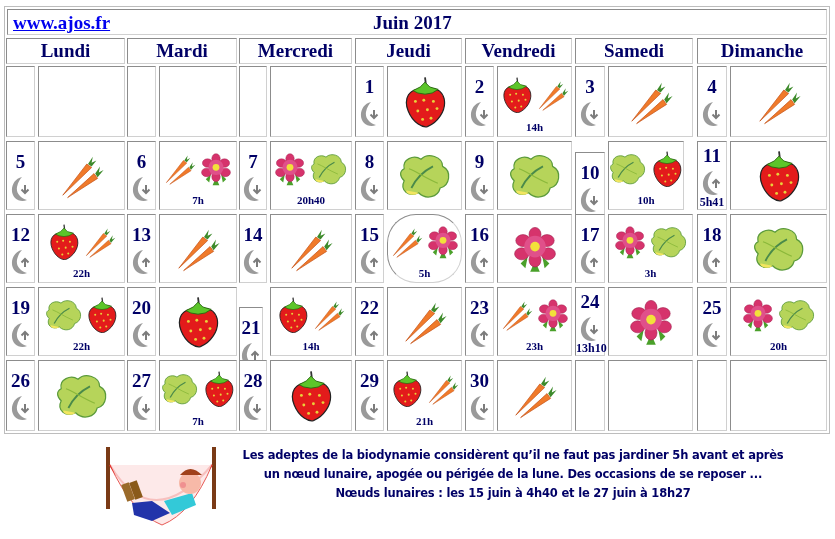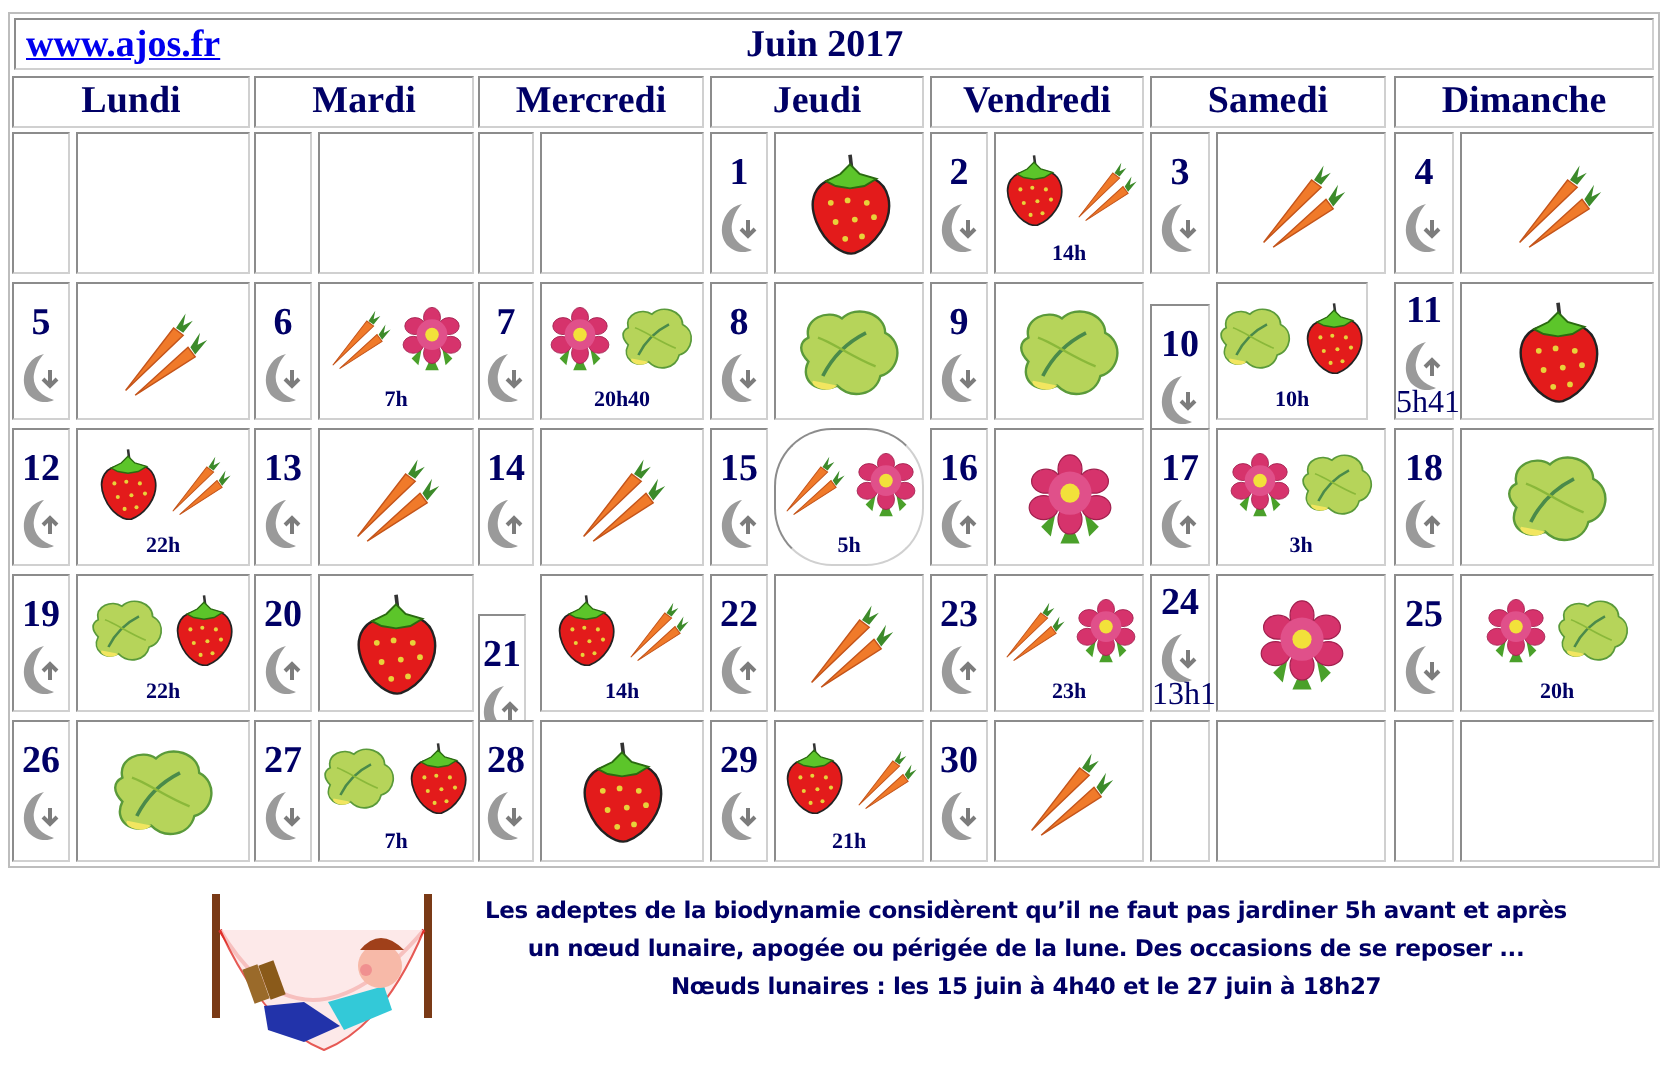--- a/index.html
+++ b/index.html
@@ -6,21 +6,21 @@
   body { width:835px; height:539px; position:relative; overflow:hidden; font-family:"Liberation Serif", serif; }
   .cal { position:absolute; left:4px; top:6px; width:826px; height:428px; border:1px solid #bdbdbd; box-sizing:border-box; }
   .cell { position:absolute; box-sizing:border-box; border:1px solid #8c8c8c; border-right-color:#d0d0d0; border-bottom-color:#d0d0d0; background:#fff; }
   .title-cell { left:2px; top:2px; width:820px; height:26px; }
   .site-link { position:absolute; left:5px; top:2px; font-size:19px; font-weight:bold; color:#0000ee; text-decoration:underline; font-family:"Liberation Serif", serif; }
   .month-title { position:absolute; left:365px; top:2px; font-size:19px; font-weight:bold; color:#000066; font-family:"Liberation Serif", serif; }
   .day-hdr { top:31px; height:26px; text-align:center; font-size:19px; font-weight:bold; color:#000066; line-height:24px; }
   .num-cell { text-align:center; }
   .daynum { display:block; font-size:19px; font-weight:bold; color:#000066; margin-top:10px; line-height:20px; }
   .moon { display:block; margin:4px auto 0 auto; width:22px; height:26px; }
-  .moontime { display:block; font-size:16px; font-weight:normal; color:#000066; line-height:12px; }
+  .moontime { display:block; font-size:12px; font-weight:bold; color:#000066; line-height:12px; }
   .img-cell { text-align:center; }
   .icons { position:absolute; left:0; right:0; top:0; bottom:0; display:flex; align-items:center; justify-content:center; gap:2px; }
   .icons.with-time { bottom:14px; }
   .ptime { position:absolute; left:0; right:0; bottom:3px; text-align:center; font-size:11px; font-weight:bold; color:#000066; }
   .veg svg { display:block; }
   .note { position:absolute; left:228px; top:446px; width:570px; text-align:center; font-family:"DejaVu Sans", sans-serif; font-size:11.5px; font-weight:bold; color:#000066; line-height:19px; letter-spacing:-0.2px; }
   .hammock { position:absolute; left:92px; top:443px; width:140px; height:92px; }
 </style>
 </head>
 <body>

